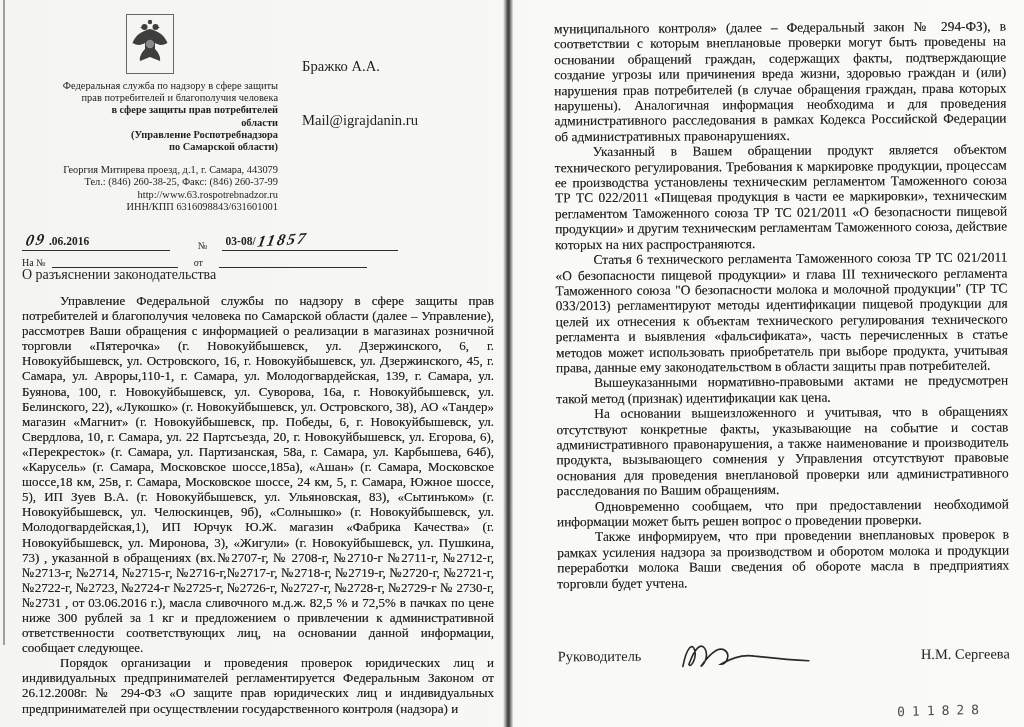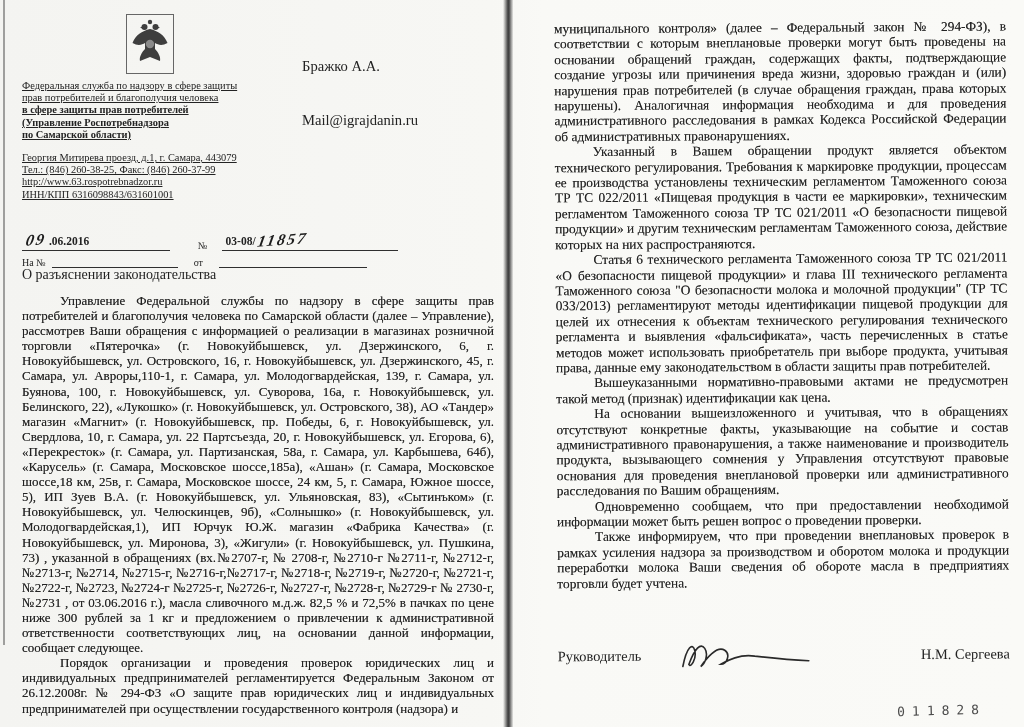--- a/index.html
+++ b/index.html
@@ -8,21 +8,21 @@
     background:linear-gradient(90deg,#f4f4f1 0%,#f7f7f4 48%,#f9f9f6 53%,#fafaf7 100%);
     font-family:"Liberation Serif",serif;color:#232323;
   }
   .edge-left{position:absolute;left:3px;top:0;width:2px;height:645px;background:rgba(55,55,55,.45);}
   .seam{position:absolute;left:503px;top:0;width:10px;height:727px;
     background:linear-gradient(90deg,rgba(60,60,60,0),rgba(35,35,35,.78) 45%,rgba(35,35,35,.88) 58%,rgba(120,120,120,.15));}
   .page{position:absolute;top:0;height:727px;}
   .page-left{left:6px;width:494px;}
   .page-right{left:516px;width:504px;transform:rotate(-0.35deg);}
   
-  .letterhead{position:absolute;left:16px;top:14px;width:256px;text-align:left;text-decoration:underline;}
+  .letterhead{position:absolute;left:16px;top:14px;width:256px;text-align:right;}
   .emblem{margin:0 auto 6px auto;width:48px;height:60px;}
   .lh-line{font-size:10.4px;line-height:12.2px;}
   .lh-bold{font-weight:bold;}
   .lh-gap{height:11px;}
   
   .recipient{position:absolute;left:296px;top:58px;font-size:14.6px;}
   .recipient-email{margin-top:37px;}
   
   .ref{position:absolute;left:16px;top:231px;width:470px;font-size:11.5px;white-space:nowrap;}
   .uline{display:inline-block;border-bottom:1.2px solid #2f2f2f;vertical-align:bottom;text-align:left;padding:0 4px 1px 4px;}
@@ -70,20 +70,21 @@
             <path d="M18.5 12 l-4.5 1.6 4 1.6 z"></path>
             <path d="M29.5 12 l4.5 1.6 -4 1.6 z"></path>
             <path d="M24 15 c-8 2 -14.5 6 -17.5 14 c5 3 9.5 2 12.5 0 l0 6 c-3 3 -6 8 -5 12 l10 -4 10 4 c1 -4 -2 -9 -5 -12 l0 -6 c3 2 7.5 3 12.5 0 c-3 -8 -9.5 -12 -17.5 -14 z"></path>
           </g>
           <circle cx="24" cy="30" r="4.2" fill="#8a8a8a"></circle>
         </svg>
       </div>
       <div class="lh-line">Федеральная служба по надзору в сфере защиты</div>
       <div class="lh-line">прав потребителей и благополучия человека</div>
       <div class="lh-line lh-bold">в сфере защиты прав потребителей</div>
+      <div class="lh-line lh-bold">области</div>
       <div class="lh-line lh-bold">(Управление Роспотребнадзора</div>
       <div class="lh-line lh-bold">по Самарской области)</div>
       <div class="lh-gap"></div>
       <div class="lh-line">Георгия Митирева проезд, д.1, г. Самара, 443079</div>
       <div class="lh-line">Тел.: (846) 260-38-25, Факс: (846) 260-37-99</div>
       <div class="lh-line">http://www.63.rospotrebnadzor.ru</div>
       <div class="lh-line">ИНН/КПП 6316098843/631601001</div>
     </div>
 
     <div class="recipient">

